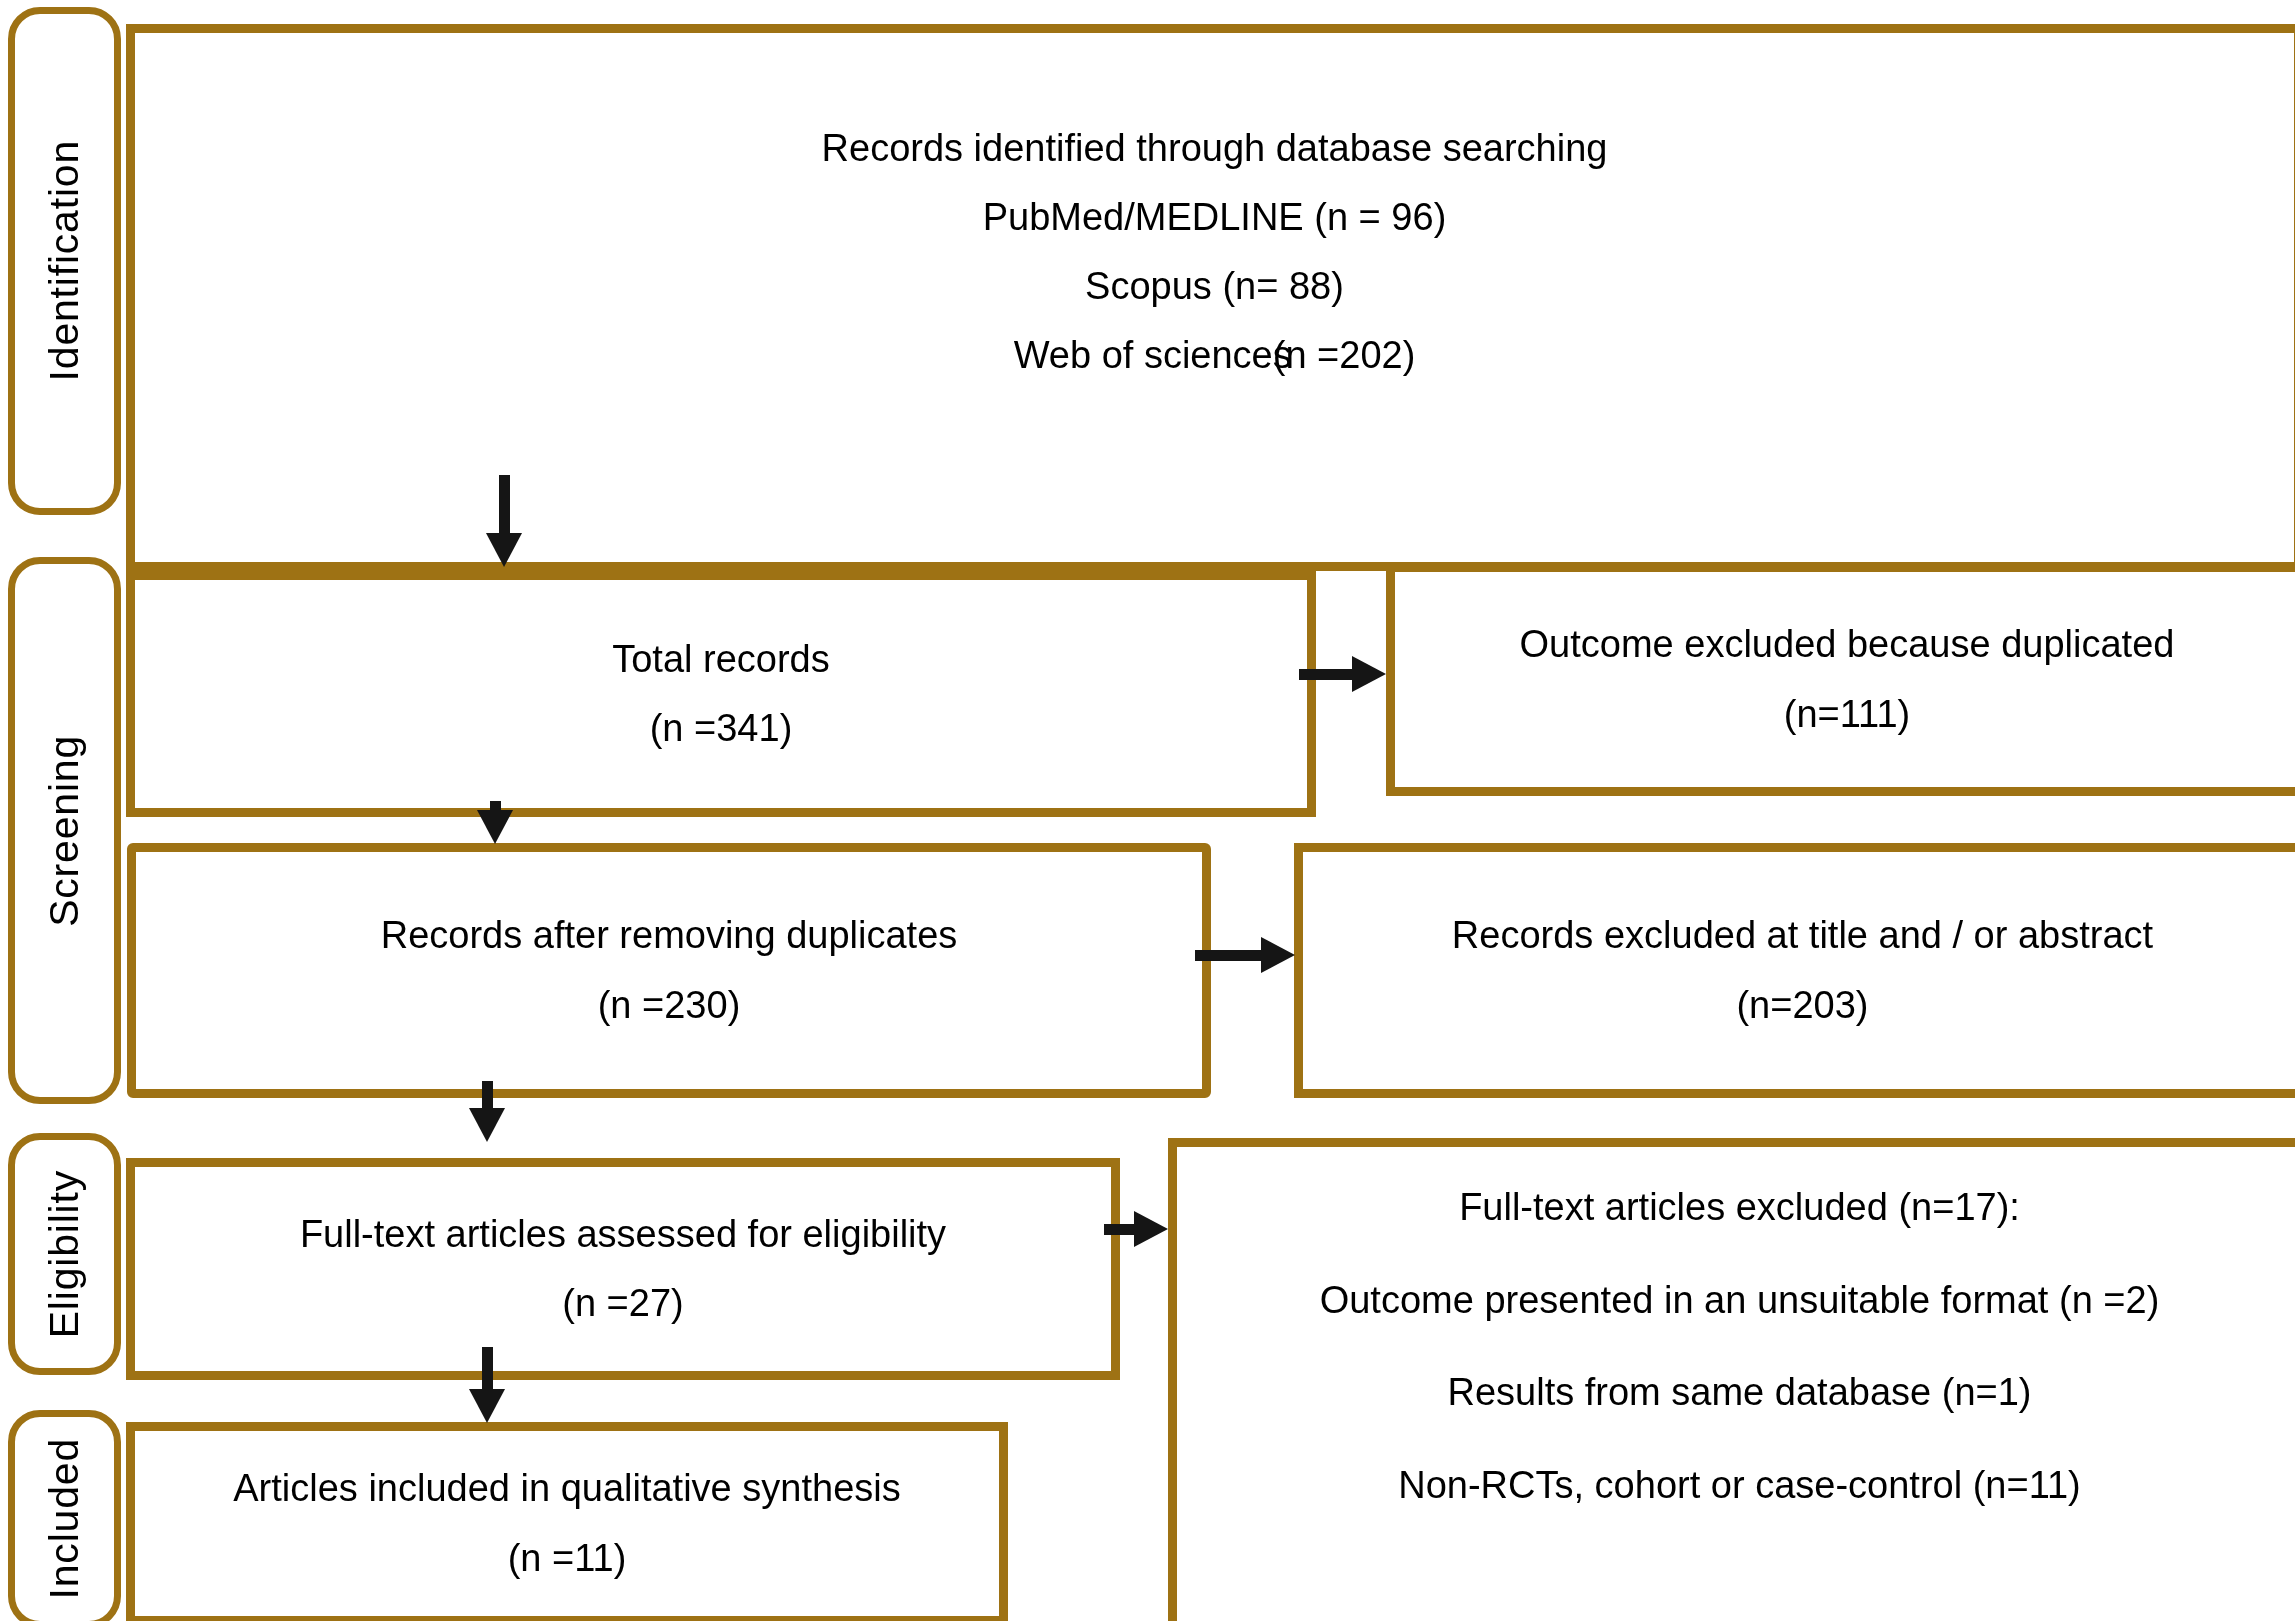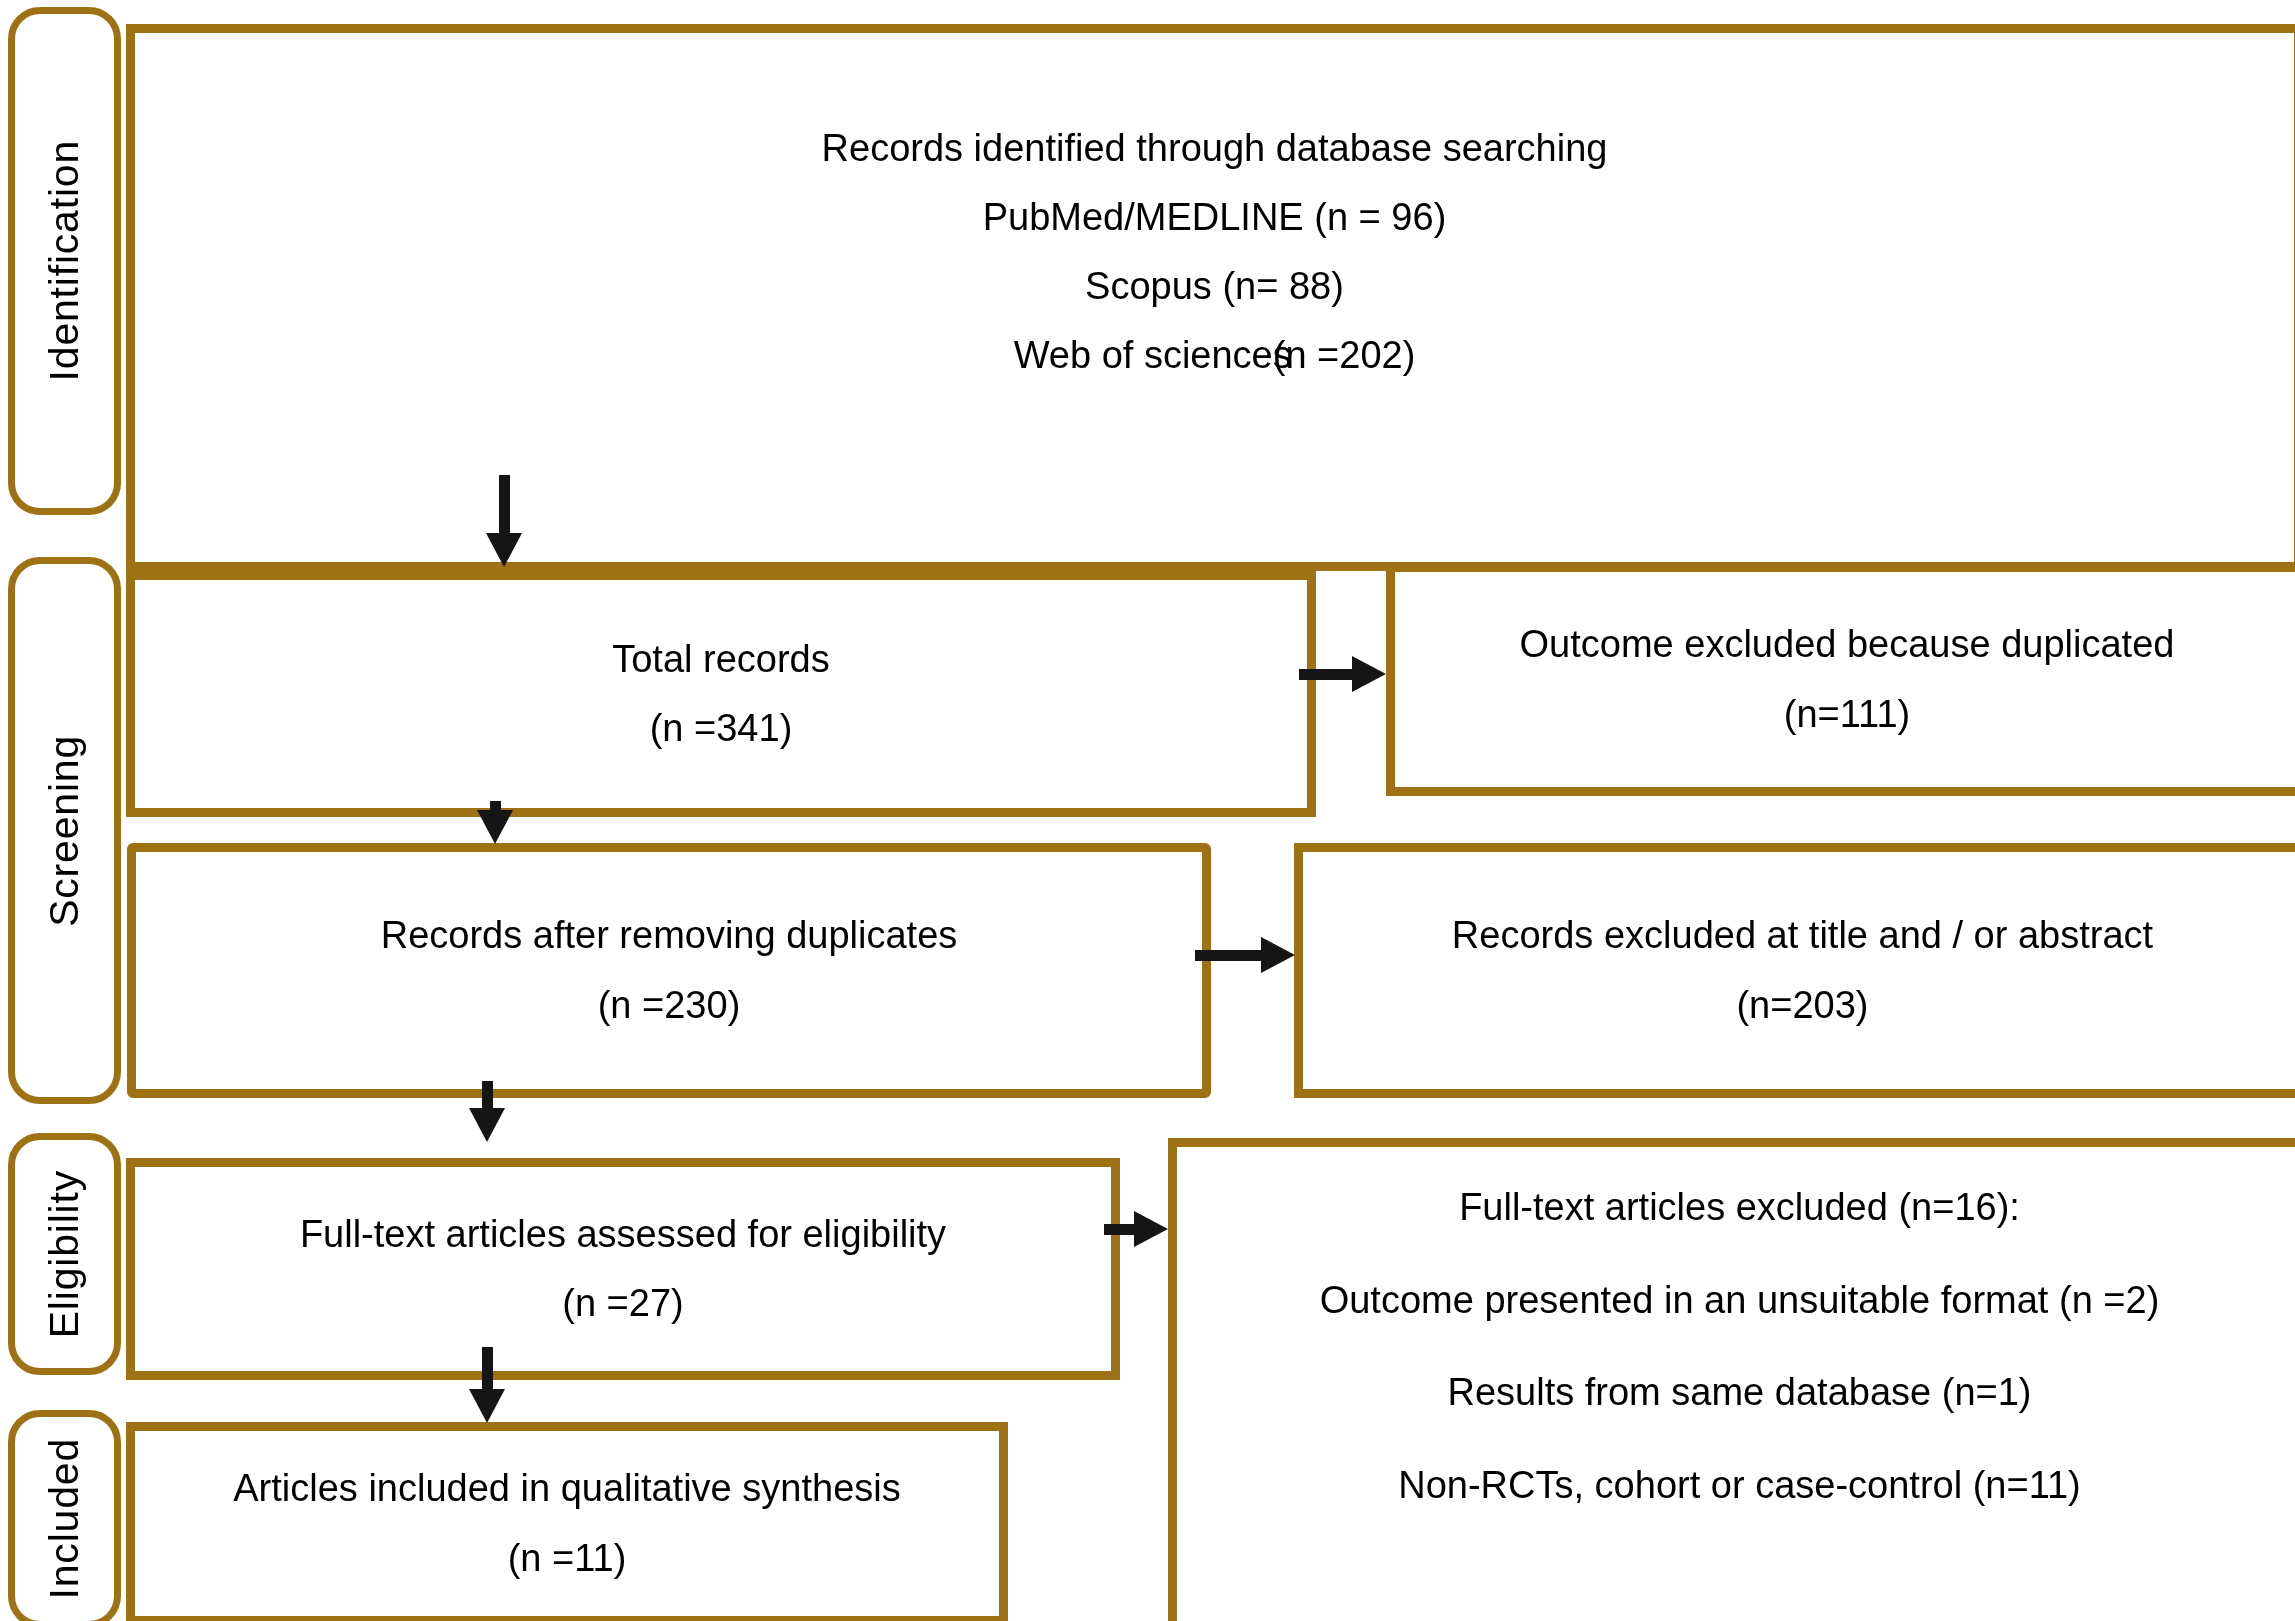--- a/index.html
+++ b/index.html
@@ -121,21 +121,21 @@
   <div class="box" id="box-excluded-title">
     <div class="ln">Records excluded at title and / or abstract</div>
     <div class="ln">(n=203)</div>
   </div>
 
   <div class="box" id="box-fulltext">
     <div class="ln">Full-text articles assessed for eligibility</div>
     <div class="ln">(n =27)</div>
   </div>
   <div class="box" id="box-fulltext-excluded">
-    <div class="ln">Full-text articles excluded (n=16):</div>
+    <div class="ln">Full-text articles excluded (n=17):</div>
     <div class="ln">Outcome presented in an unsuitable format (n =2)</div>
     <div class="ln">Results from same database (n=1)</div>
     <div class="ln">Non-RCTs, cohort or case-control (n=11)</div>
   </div>
 
   <div class="box" id="box-included-qual">
     <div class="ln">Articles included in qualitative synthesis</div>
     <div class="ln">(n =11)</div>
   </div>
 

